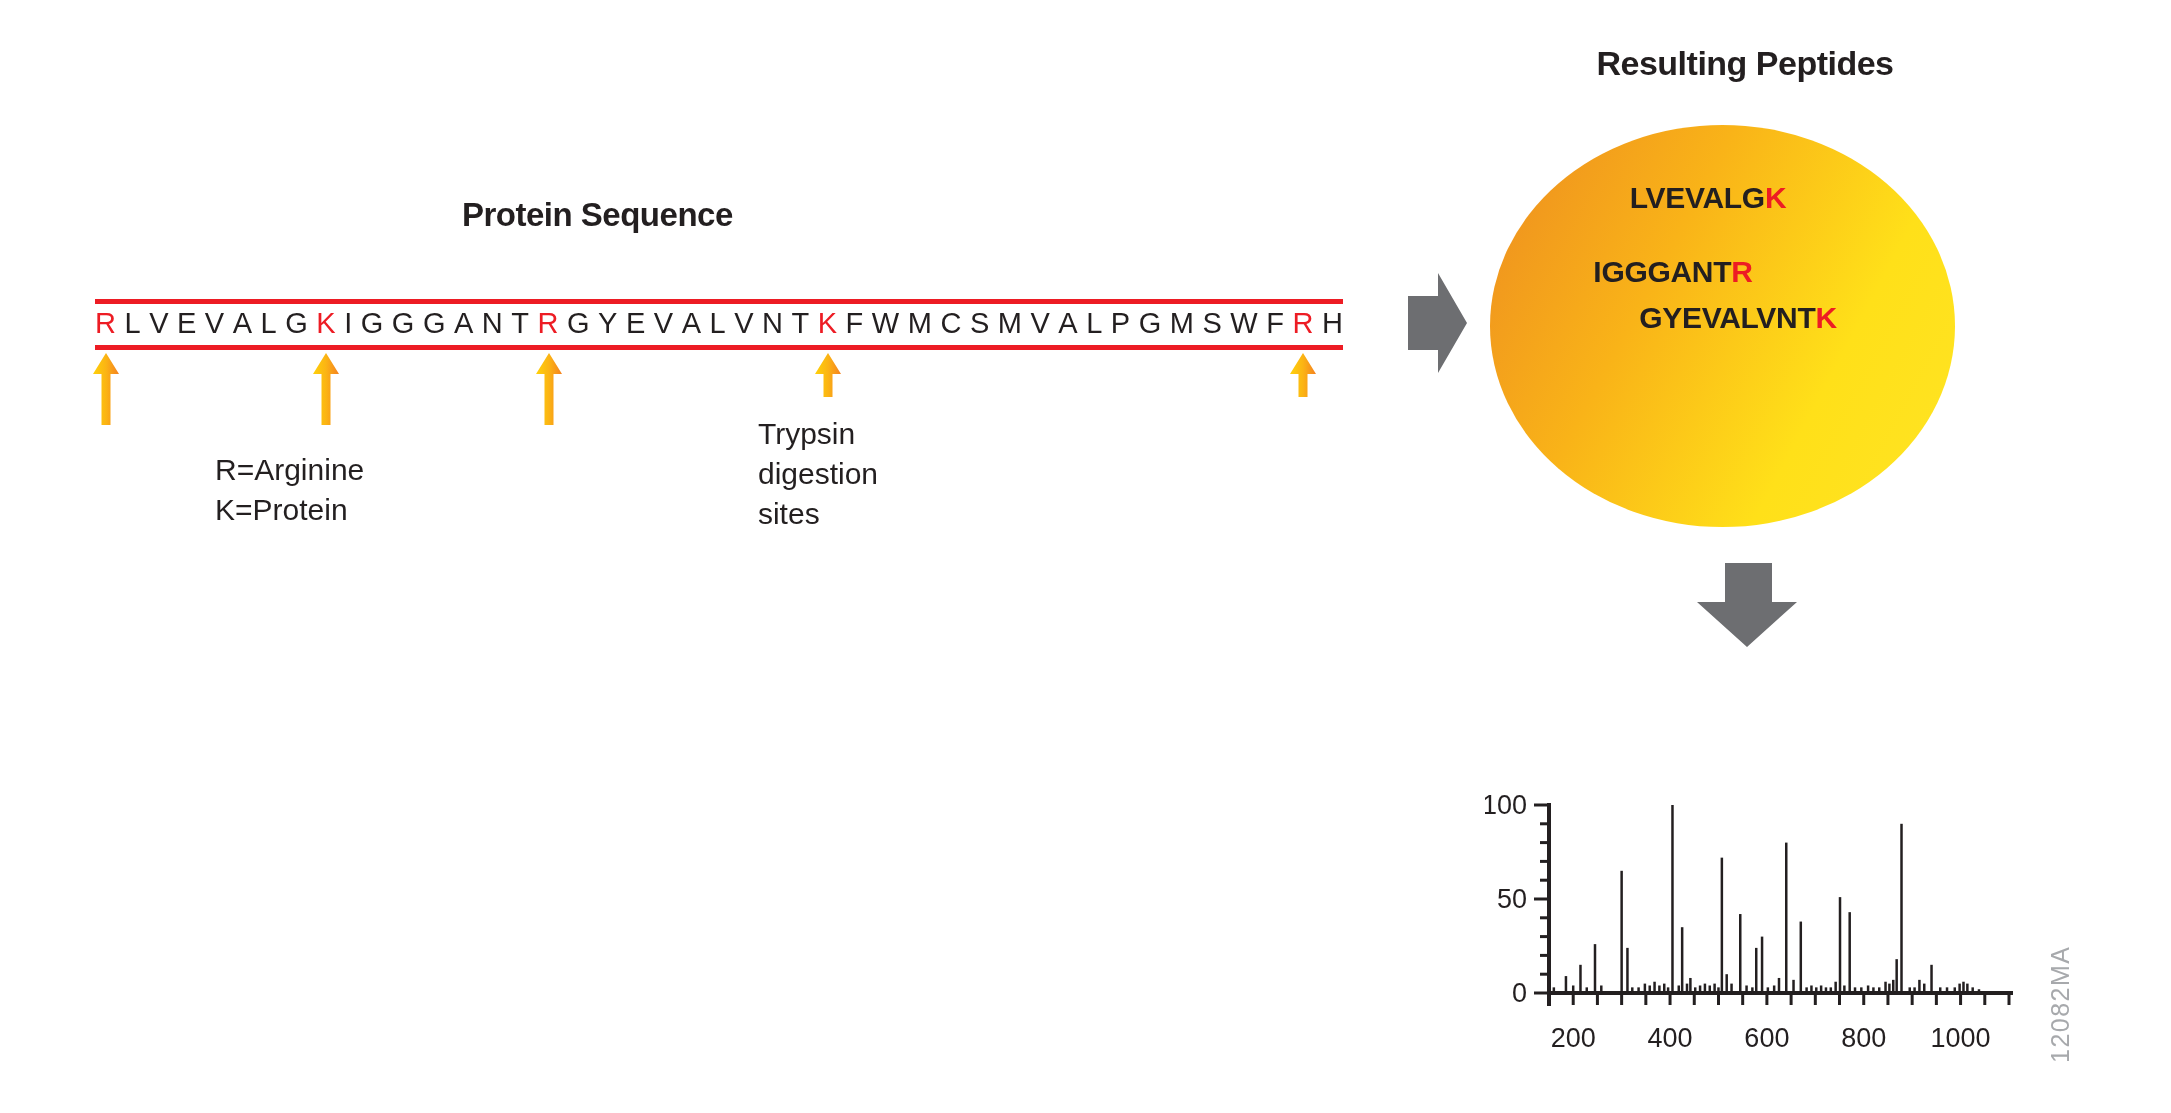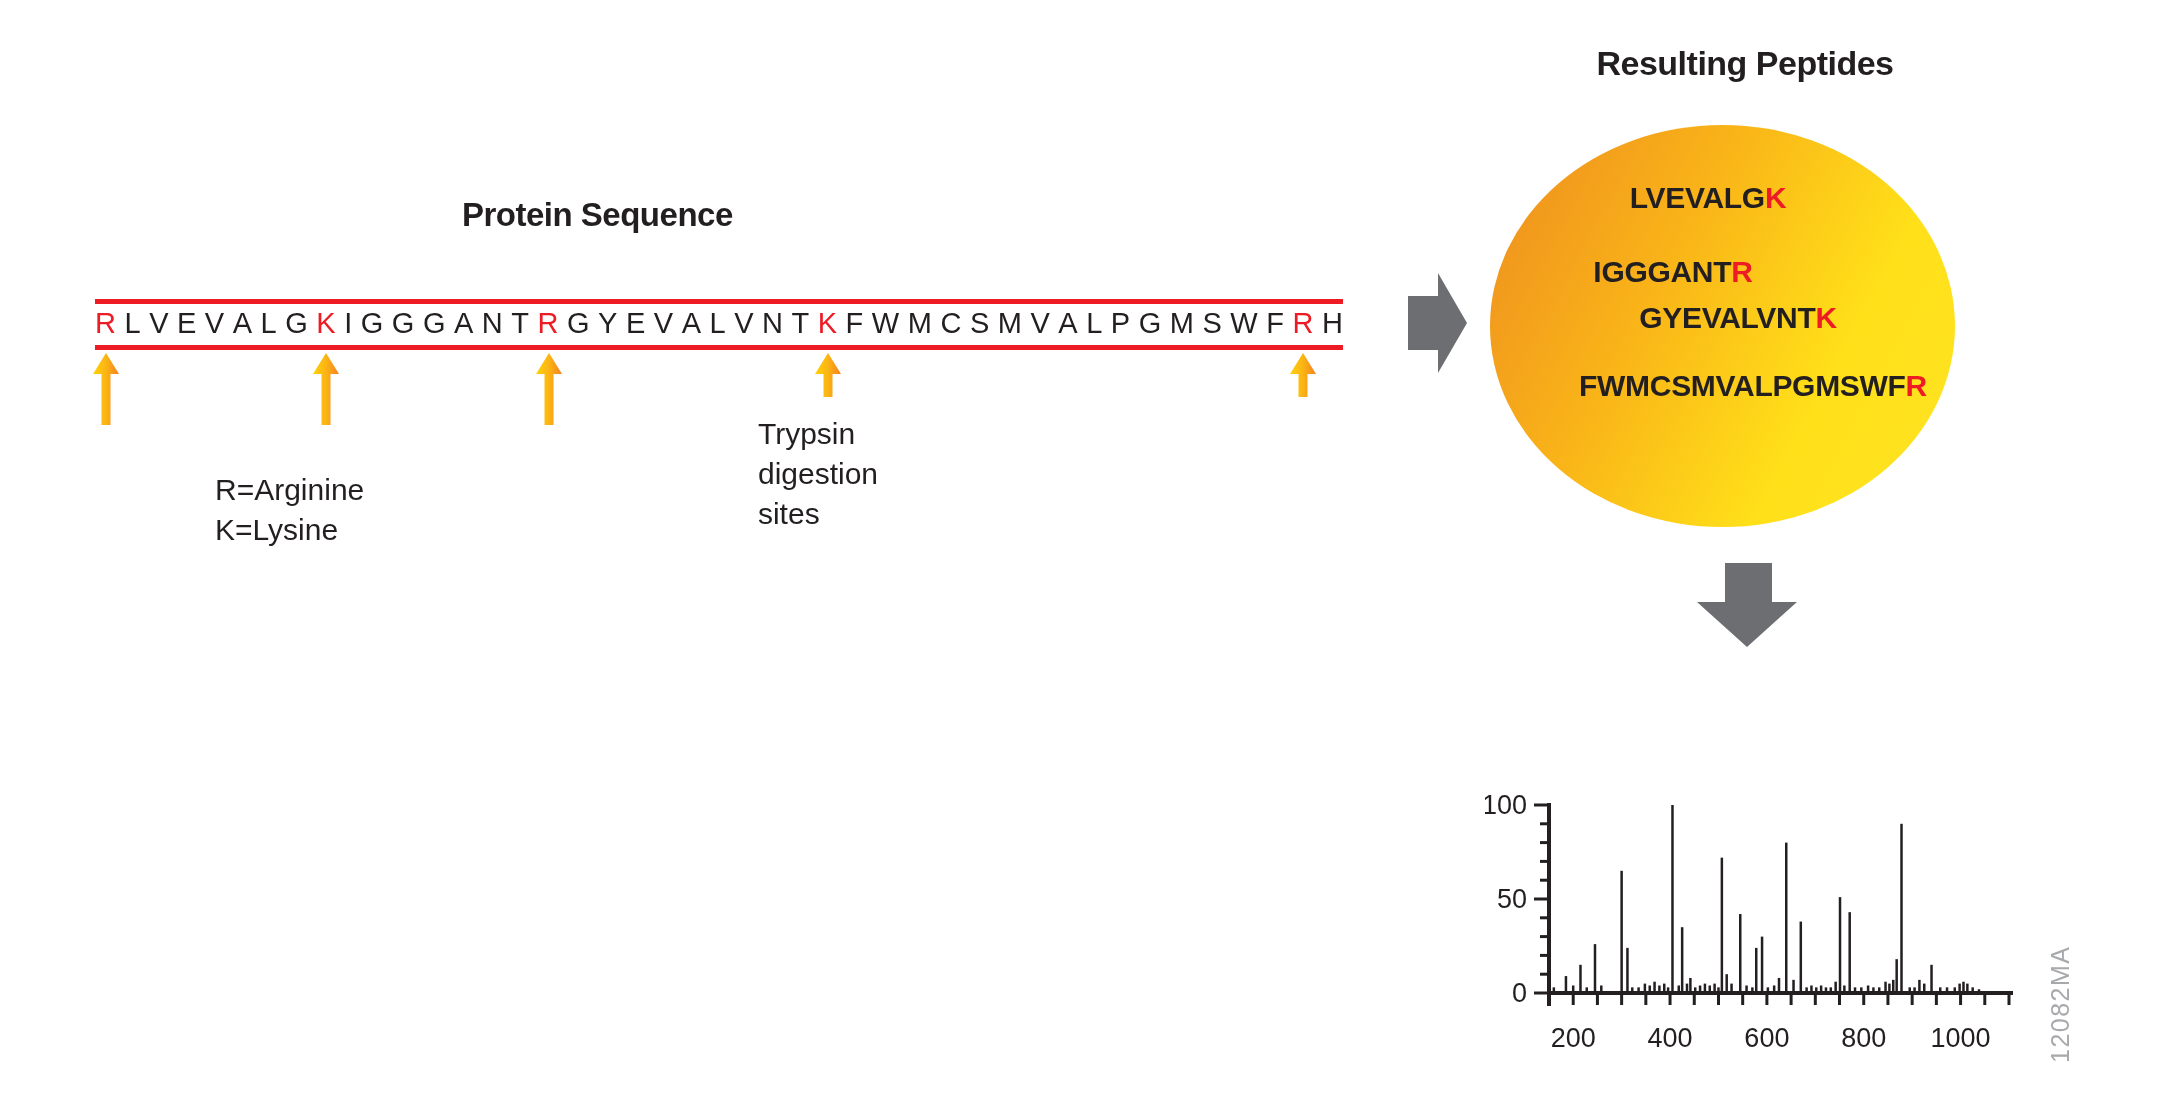--- a/index.html
+++ b/index.html
@@ -11,21 +11,21 @@
   #ms-title{left:1743px;top:676px;font-size:36px;transform:translateX(-50%);}
   .redline{position:absolute;left:95px;width:1248px;height:5px;background:#ED1C24;}
   #seq-line-top{top:299px;}
   #seq-line-bottom{top:345px;}
   #sequence-row{position:absolute;left:95px;top:302px;width:1248px;height:43px;
                 display:flex;justify-content:space-between;align-items:center;
                 font-size:29px;color:#231F20;}
   .seq-letter{display:inline-block;}
   .seq-letter.red{color:#ED1C24;}
   .up-arrow{position:absolute;}
-  #legend-block{position:absolute;left:215px;top:470px;font-size:30px;line-height:40px;color:#231F20;}
+  #legend-block{position:absolute;left:215px;top:450px;font-size:30px;line-height:40px;color:#231F20;}
   #digestion-label{position:absolute;left:818px;top:414px;transform:translateX(-50%);
                    font-size:30px;line-height:40px;text-align:left;color:#231F20;}
   .gray-arrow{position:absolute;}
   #peptide-circle{position:absolute;left:1490px;top:125px;width:465px;height:402px;border-radius:50%;
                   background:linear-gradient(118deg,#EF921F 6%,#F9B318 36%,#FFE019 70%,#FFE424 100%);}
   .peptide-line{position:absolute;transform:translateX(-50%);font-weight:700;font-size:30px;
                 letter-spacing:-0.3px;color:#231F20;white-space:nowrap;}
   .peptide-line .red{color:#ED1C24;}
   #pep-0{left:218px;top:56px;}
   #pep-1{left:183px;top:130px;}
@@ -97,40 +97,39 @@
       <span class="seq-letter">S</span>
       <span class="seq-letter">W</span>
       <span class="seq-letter">F</span>
       <span class="seq-letter red">R</span>
       <span class="seq-letter">H</span>
     </div>
   <div id="seq-line-bottom" class="redline"></div>
 
   <div id="legend-block">
     <div>R=Arginine</div>
-    <div>K=Lysine</div>
+    <div>K=Protein</div>
   </div>
 
   <div id="digestion-label">
     <div>Trypsin</div>
     <div>digestion</div>
     <div>sites</div>
   </div>
 
   <svg class="gray-arrow" style="left:1405px;top:270px;" width="66" height="106" viewBox="0 0 66 106">
     <polygon points="3,26 33,26 33,3 62,53 33,103 33,80 3,80" fill="#6D6E71"></polygon>
   </svg>
 
   <div id="peptides-title" class="title">Resulting Peptides</div>
 
   <div id="peptide-circle">
     <div id="pep-0" class="peptide-line"><span>LVEVALG</span><span class="red">K</span></div>
     <div id="pep-1" class="peptide-line"><span>IGGGANT</span><span class="red">R</span></div>
     <div id="pep-2" class="peptide-line"><span>GYEVALVNT</span><span class="red">K</span></div>
-    <div id="pep-3" class="peptide-line"><span>FWMCSMVALPGMSWF</span><span class="red">R</span></div>
   </div>
 
   <svg class="gray-arrow" style="left:1695px;top:560px;" width="106" height="90" viewBox="0 0 106 90">
     <polygon points="30,3 77,3 77,42 102,42 52,87 2,42 30,42" fill="#6D6E71"></polygon>
   </svg>
 
 
   <svg id="ms-chart" width="580" height="320" viewBox="0 0 580 320">
       <line x1="62" y1="218" x2="528" y2="218" stroke="#231F20" stroke-width="4"></line>
       <line x1="64" y1="28" x2="64" y2="231" stroke="#231F20" stroke-width="4"></line>

